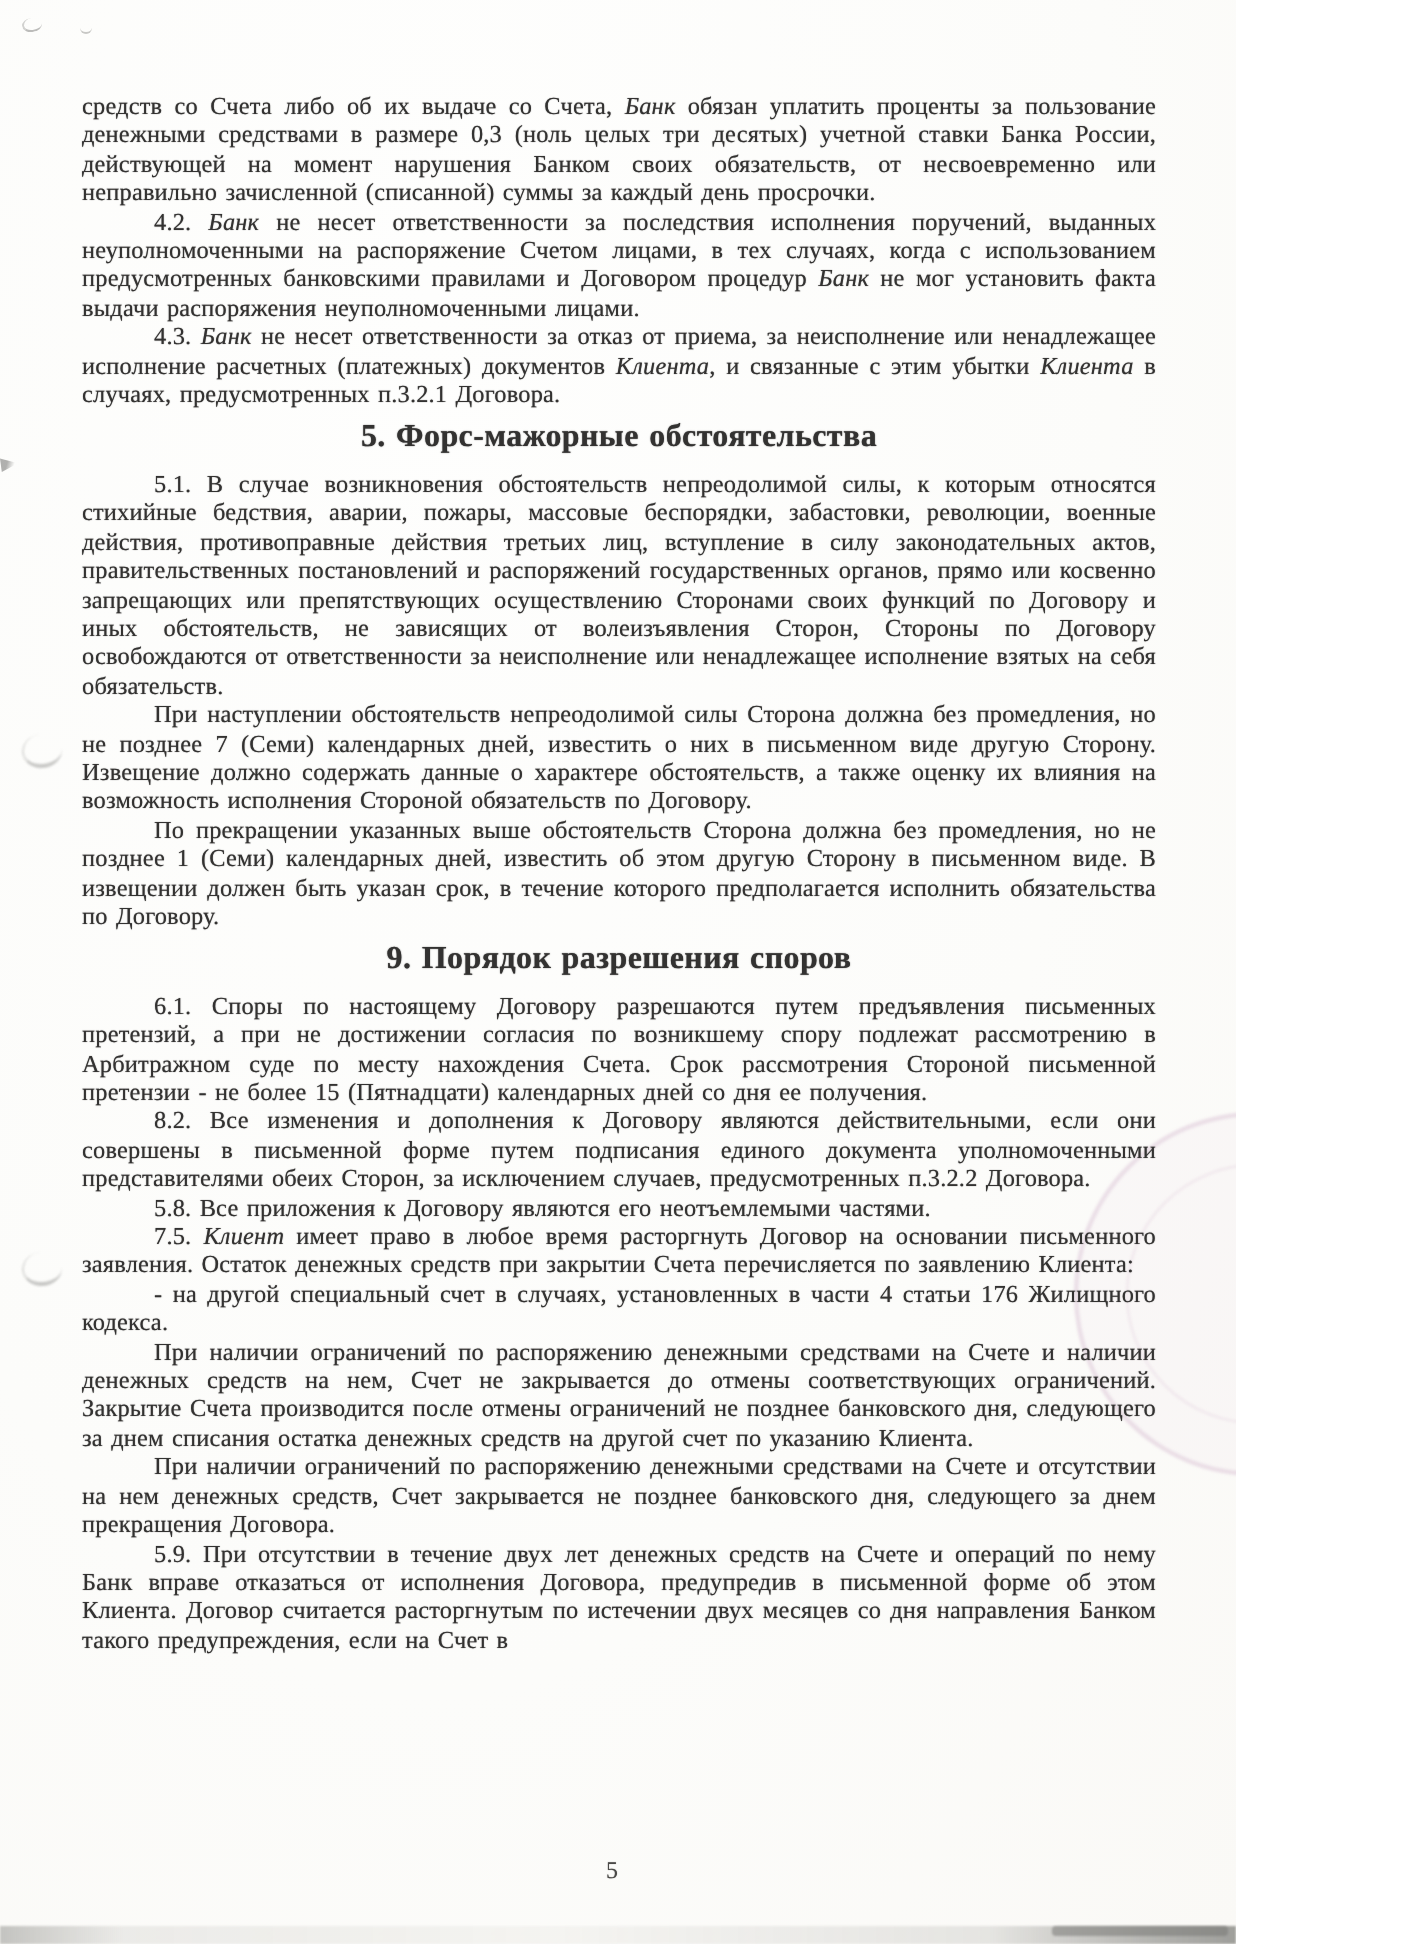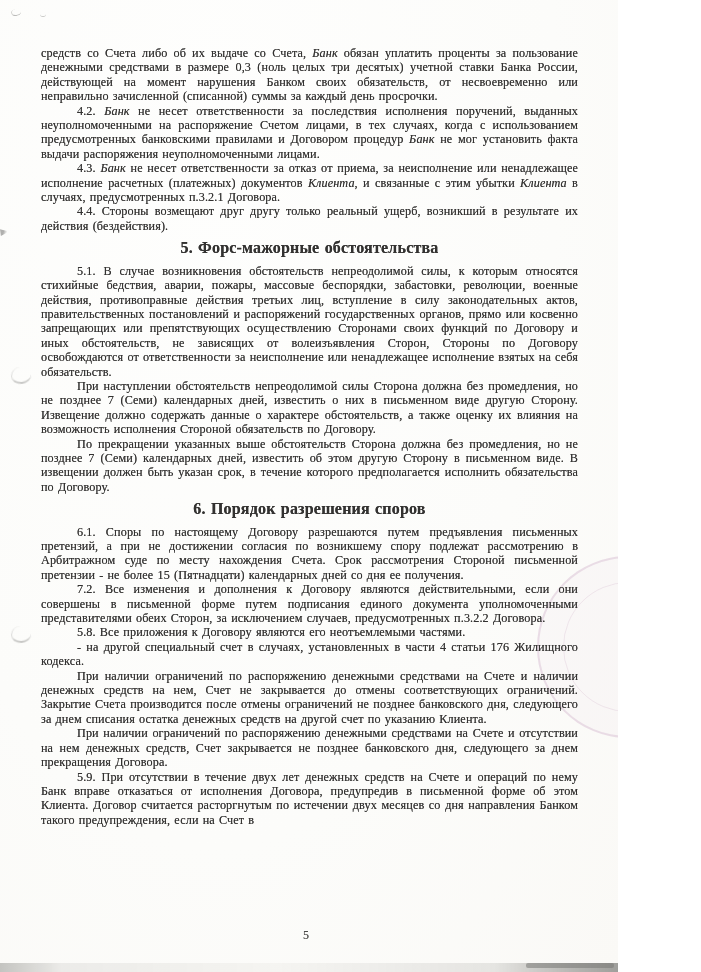--- a/index.html
+++ b/index.html
@@ -132,29 +132,29 @@
   <span class="artifact tick"></span>
   <span class="artifact crescent-a"></span>
   <span class="artifact crescent-b"></span>
 
   <div class="stamp" style="border-color: rgba(186, 142, 176, 0.26);"></div>
 
   <div class="doc-body">
       <p class="doc-para"><span>средств со Счета либо об их выдаче со Счета, </span><span class="em">Банк</span><span> обязан уплатить проценты за пользование денежными средствами в размере 0,3 (ноль целых три десятых) учетной ставки Банка России, действующей на момент нарушения Банком своих обязательств, от несвоевременно или неправильно зачисленной (списанной) суммы за каждый день просрочки.</span></p>
       <p class="doc-para indent"><span>4.2. </span><span class="em">Банк</span><span> не несет ответственности за последствия исполнения поручений, выданных неуполномоченными на распоряжение Счетом лицами, в тех случаях, когда с использованием предусмотренных банковскими правилами и Договором процедур </span><span class="em">Банк</span><span> не мог установить факта выдачи распоряжения неуполномоченными лицами.</span></p>
       <p class="doc-para indent"><span>4.3. </span><span class="em">Банк</span><span> не несет ответственности за отказ от приема, за неисполнение или ненадлежащее исполнение расчетных (платежных) документов </span><span class="em">Клиента</span><span>, и связанные с этим убытки </span><span class="em">Клиента</span><span> в случаях, предусмотренных п.3.2.1 Договора.</span></p>
-      <p class="doc-para indent"><span>4.4. Стороны возмещают друг другу только реальный ущерб, возникший в результате их действия (бездействия).</span></p>
       <h3 class="doc-heading">5. Форс-мажорные обстоятельства</h3>
       <p class="doc-para indent"><span>5.1. В случае возникновения обстоятельств непреодолимой силы, к которым относятся стихийные бедствия, аварии, пожары, массовые беспорядки, забастовки, революции, военные действия, противоправные действия третьих лиц, вступление в силу законодательных актов, правительственных постановлений и распоряжений государственных органов, прямо или косвенно запрещающих или препятствующих осуществлению Сторонами своих функций по Договору и иных обстоятельств, не зависящих от волеизъявления Сторон, Стороны по Договору освобождаются от ответственности за неисполнение или ненадлежащее исполнение взятых на себя обязательств.</span></p>
       <p class="doc-para indent"><span>При наступлении обстоятельств непреодолимой силы Сторона должна без промедления, но не позднее 7 (Семи) календарных дней, известить о них в письменном виде другую Сторону. Извещение должно содержать данные о характере обстоятельств, а также оценку их влияния на возможность исполнения Стороной обязательств по Договору.</span></p>
-      <p class="doc-para indent"><span>По прекращении указанных выше обстоятельств Сторона должна без промедления, но не позднее 7 (Семи) календарных дней, известить об этом другую Сторону в письменном виде. В извещении должен быть указан срок, в течение которого предполагается исполнить обязательства по Договору.</span></p>
-      <h3 class="doc-heading">6. Порядок разрешения споров</h3>
+      <p class="doc-para indent"><span>По прекращении указанных выше обстоятельств Сторона должна без промедления, но не позднее 1 (Семи) календарных дней, известить об этом другую Сторону в письменном виде. В извещении должен быть указан срок, в течение которого предполагается исполнить обязательства по Договору.</span></p>
+      <h3 class="doc-heading">9. Порядок разрешения споров</h3>
       <p class="doc-para indent"><span>6.1. Споры по настоящему Договору разрешаются путем предъявления письменных претензий, а при не достижении согласия по возникшему спору подлежат рассмотрению в Арбитражном суде по месту нахождения Счета. Срок рассмотрения Стороной письменной претензии - не более 15 (Пятнадцати) календарных дней со дня ее получения.</span></p>
-      <p class="doc-para indent"><span>7.2. Все изменения и дополнения к Договору являются действительными, если они совершены в письменной форме путем подписания единого документа уполномоченными представителями обеих Сторон, за исключением случаев, предусмотренных п.3.2.2 Договора.</span></p>
+      <p class="doc-para indent"><span>8.2. Все изменения и дополнения к Договору являются действительными, если они совершены в письменной форме путем подписания единого документа уполномоченными представителями обеих Сторон, за исключением случаев, предусмотренных п.3.2.2 Договора.</span></p>
       <p class="doc-para indent"><span>5.8. Все приложения к Договору являются его неотъемлемыми частями.</span></p>
+      <p class="doc-para indent"><span>7.5. </span><span class="em">Клиент</span><span> имеет право в любое время расторгнуть Договор на основании письменного заявления. Остаток денежных средств при закрытии Счета перечисляется по заявлению Клиента:</span></p>
       <p class="doc-para indent"><span>- на другой специальный счет в случаях, установленных в части 4 статьи 176 Жилищного кодекса.</span></p>
       <p class="doc-para indent"><span>При наличии ограничений по распоряжению денежными средствами на Счете и наличии денежных средств на нем, Счет не закрывается до отмены соответствующих ограничений. Закрытие Счета производится после отмены ограничений не позднее банковского дня, следующего за днем списания остатка денежных средств на другой счет по указанию Клиента.</span></p>
       <p class="doc-para indent"><span>При наличии ограничений по распоряжению денежными средствами на Счете и отсутствии на нем денежных средств, Счет закрывается не позднее банковского дня, следующего за днем прекращения Договора.</span></p>
       <p class="doc-para indent"><span>5.9. При отсутствии в течение двух лет денежных средств на Счете и операций по нему Банк вправе отказаться от исполнения Договора, предупредив в письменной форме об этом Клиента. Договор считается расторгнутым по истечении двух месяцев со дня направления Банком такого предупреждения, если на Счет в</span></p>
     </div>
 
   <div class="page-number">5</div>
 
   <div class="scan-edge"></div>
   <div class="scan-edge-smudge"></div>

